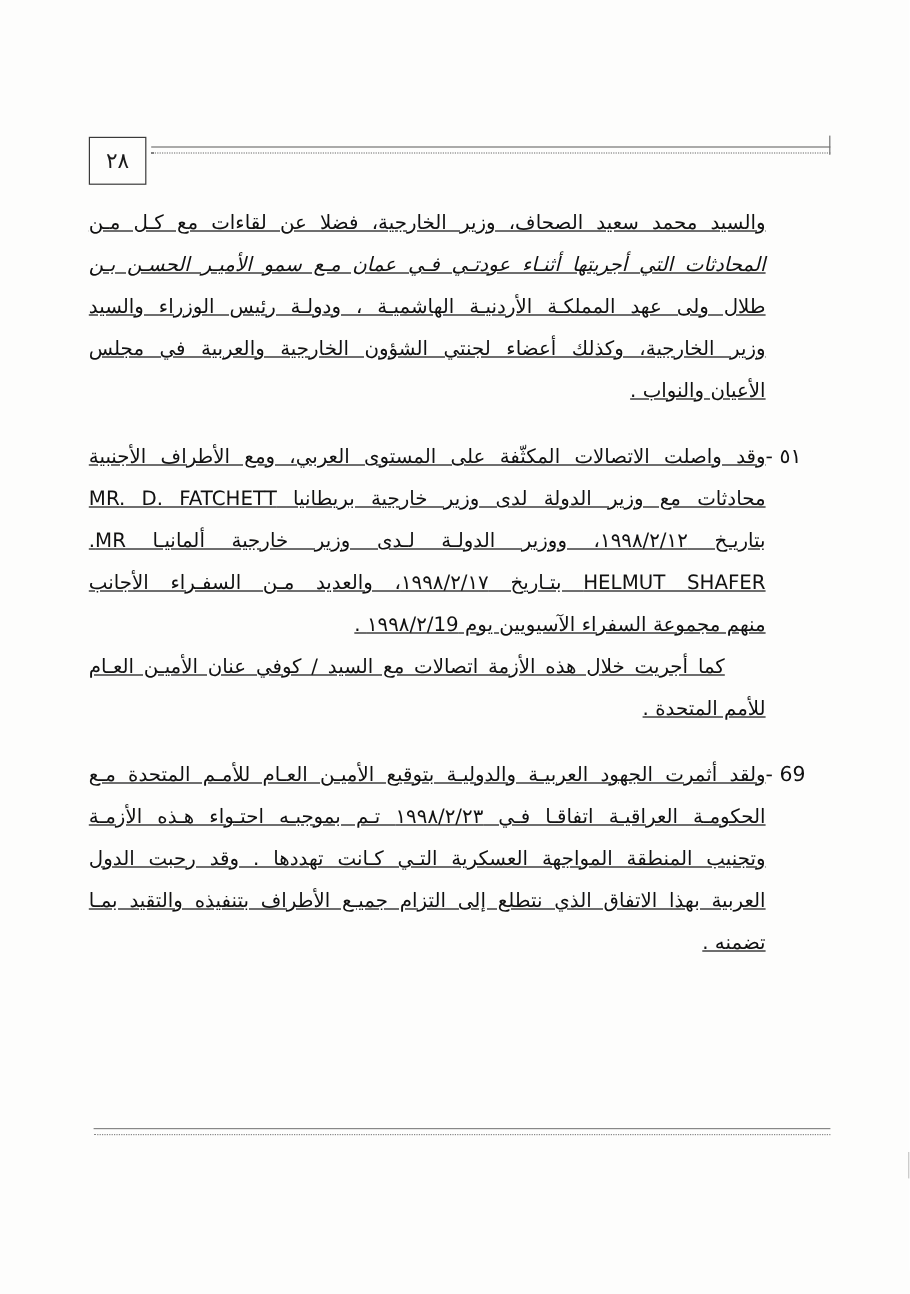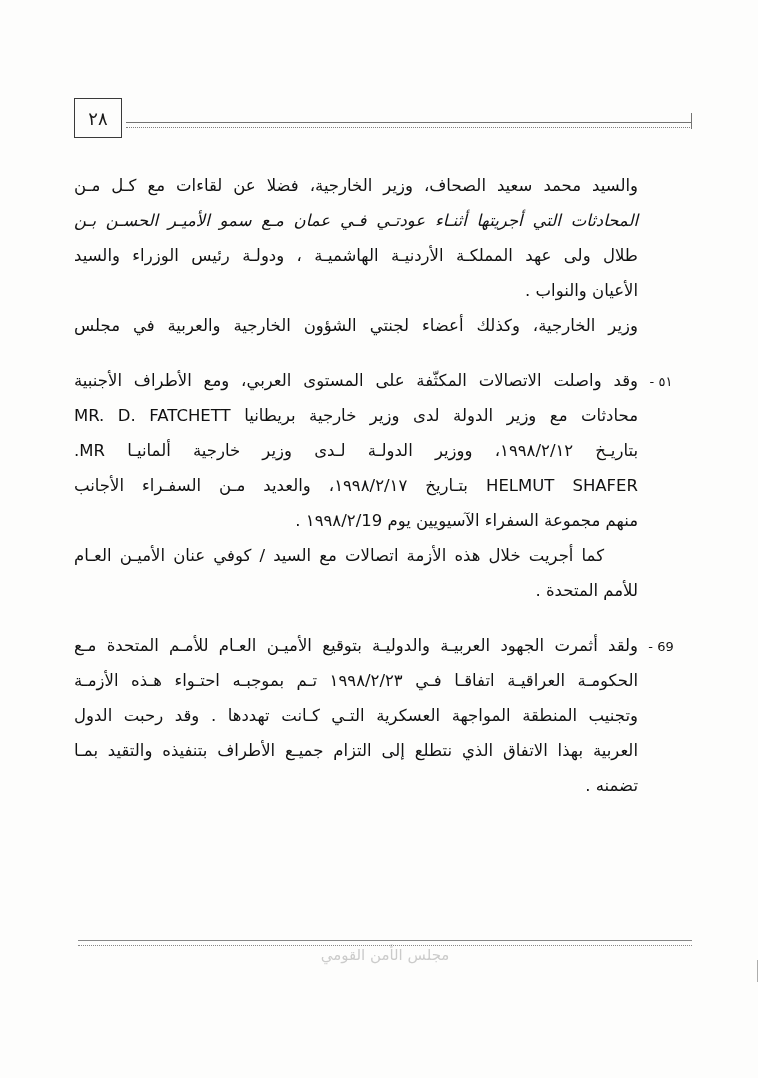--- a/index.html
+++ b/index.html
@@ -20,21 +20,21 @@
   
   .header {
     position: absolute;
     top: 98px;
     left: 74px;
     right: 66px;
     height: 40px;
   }
   .page-number-box {
     position: absolute;
-    top: 0;
+    top: 16px;
     left: 0;
     width: 46px;
     height: 38px;
     border: 1px solid #3a3a3a;
     display: flex;
     align-items: center;
     justify-content: center;
     font-size: 18px;
     letter-spacing: 1px;
     color: #1a1a1a;
@@ -67,28 +67,29 @@
     width: 610px;
   }
   .para {
     display: flex;
     flex-direction: row;
     margin-bottom: 20px;
   }
   .para-marker {
     flex: 0 0 auto;
     width: 46px;
-    font-size: 13px;
+    font-size: 17px;
     line-height: 35px;
-    text-align: center;
+    text-align: left;
     padding-top: 1px;
     white-space: nowrap;
   }
   .para-body {
     flex: 1 1 auto;
+    text-decoration: underline;
   }
   .line {
     font-size: 16.5px;
     line-height: 35px;
     text-align: justify;
     text-align-last: justify;
     white-space: nowrap;
     letter-spacing: 0px;
   }
   .line.last {
@@ -157,22 +158,22 @@
   </div>
 
   <div class="body">
 
     <div class="para">
       <div class="para-marker"></div>
       <div class="para-body">
         <div class="line">والسيد محمد سعيد الصحاف، وزير الخارجية، فضلا عن لقاءات مع كـل مـن</div>
         <div class="line italic">المحادثات التي أجريتها أثنـاء عودتـي فـي عمان مـع سمو الأميـر الحسـن بـن</div>
         <div class="line">طلال ولى عهد المملكـة الأردنيـة الهاشميـة ، ودولـة رئيس الوزراء والسيد</div>
+        <div class="line">وزير الخارجية، وكذلك أعضاء لجنتي الشؤون الخارجية والعربية في مجلس</div>
         <div class="line last">الأعيان والنواب .</div>
-        <div class="line">وزير الخارجية، وكذلك أعضاء لجنتي الشؤون الخارجية والعربية في مجلس</div>
       </div>
     </div>
 
     <div class="para">
       <div class="para-marker">٥١ -</div>
       <div class="para-body">
         <div class="line">وقد واصلت الاتصالات المكثّفة على المستوى العربي، ومع الأطراف الأجنبية</div>
         <div class="line latin">محادثات مع وزير الدولة لدى وزير خارجية بريطانيا MR. D. FATCHETT</div>
         <div class="line latin">بتاريـخ ١٩٩٨/٢/١٢، ووزير الدولـة لـدى وزير خارجية ألمانيـا MR.</div>
         <div class="line latin">HELMUT SHAFER بتـاريخ ١٩٩٨/٢/١٧، والعديد مـن السفـراء الأجانب</div>
@@ -190,18 +191,17 @@
         <div class="line">وتجنيب المنطقة المواجهة العسكرية التـي كـانت تهددها . وقد رحبت الدول</div>
         <div class="line">العربية بهذا الاتفاق الذي نتطلع إلى التزام جميـع الأطراف بتنفيذه والتقيد بمـا</div>
         <div class="line last">تضمنه .</div>
       </div>
     </div>
 
   </div>
 
   <div class="footer">
     <div class="footer-rule"></div>
-    <div class="footer-text">مجلس الأمن القومي</div>
   </div>
 
   <div class="edge-tick"></div>
 
 </div>
 
 </body></html>

